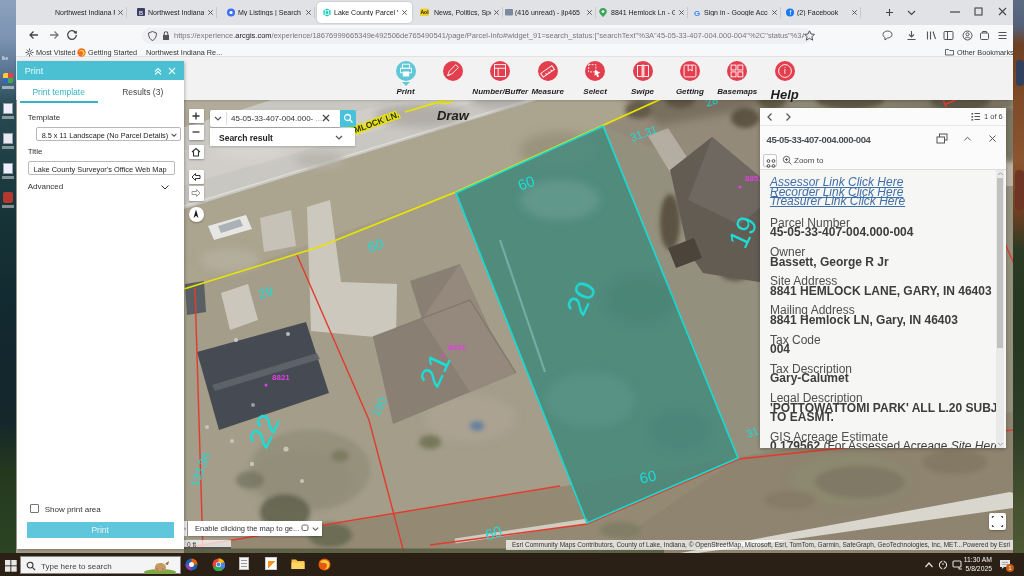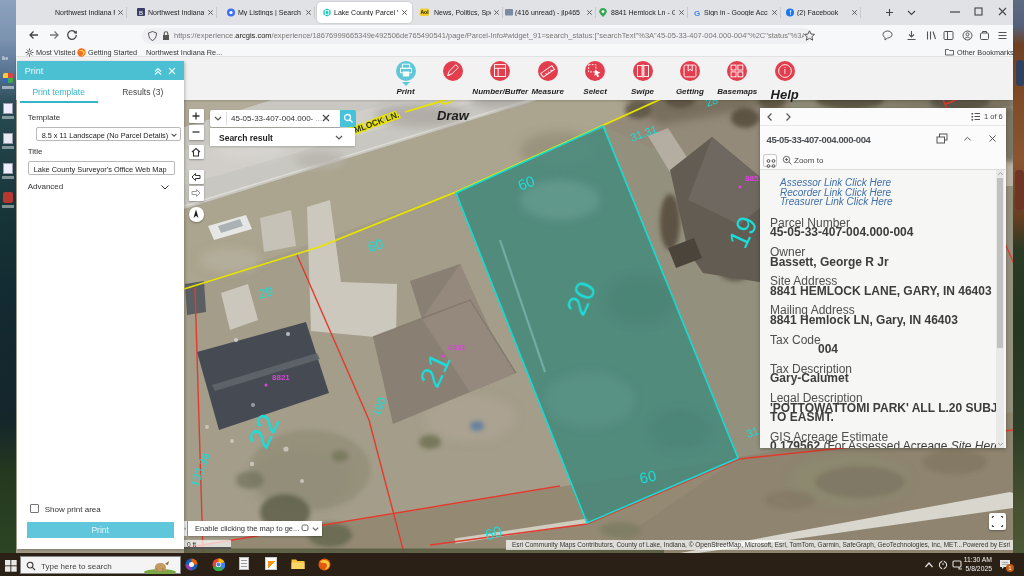--- a/index.html
+++ b/index.html
@@ -587,21 +587,21 @@
     <svg class="abs" style="left:22px;top:47px;" width="11" height="11" viewBox="0 0 11 11">
         <circle cx="4.5" cy="4.5" r="3.2" fill="none" stroke="#666" stroke-width="1"></circle>
         <line x1="3" y1="4.5" x2="6" y2="4.5" stroke="#666" stroke-width="1"></line>
         <line x1="4.5" y1="3" x2="4.5" y2="6" stroke="#666" stroke-width="1"></line>
         <line x1="7" y1="7" x2="9.5" y2="9.5" stroke="#666" stroke-width="1"></line>
       </svg>
     <div class="abs" style="left:34px;top:48.5px;font-size:8px;color:#4a4a4a;">Zoom to</div>
     <div class="abs" style="left:0;top:61px;width:100%;height:1px;background:#ddd;"></div>
 
     <div class="abs" style="left:0;top:62px;width:246px;height:278px;background:#f6f6f5;overflow:hidden;">
-      <div style="position:absolute;left:20px;top:8px;font-size:10px;line-height:9.7px;color:#3f6fa8;font-style:italic;">
+      <div style="position:absolute;left:10px;top:8px;font-size:12px;line-height:9.7px;color:#3f6fa8;font-style:italic;text-decoration:underline;">
         Assessor Link Click Here<br>Recorder Link Click Here<br>Treasurer Link Click Here
       </div>
       <div id="fields" style="position:absolute;left:10px;top:49px;font-size:12px;color:#4f4f4f;line-height:9.6px;">
           <div style="margin-bottom:10px;">
             <div>Parcel Number</div>
             <div style="font-weight:bold;color:#3d3d3d;">45-05-33-407-004.000-004</div>
           </div>
           <div style="margin-bottom:10px;">
             <div>Owner</div>
             <div style="font-weight:bold;color:#3d3d3d;">Bassett, George R Jr</div>
@@ -609,21 +609,21 @@
           <div style="margin-bottom:10px;">
             <div>Site Address</div>
             <div style="font-weight:bold;color:#3d3d3d;">8841 HEMLOCK LANE, GARY, IN 46403</div>
           </div>
           <div style="margin-bottom:10px;">
             <div>Mailing Address</div>
             <div style="font-weight:bold;color:#3d3d3d;">8841 Hemlock LN, Gary, IN 46403</div>
           </div>
           <div style="margin-bottom:10px;">
             <div>Tax Code</div>
-            <div style="font-weight:bold;color:#3d3d3d;margin-left:48px;">004</div>
+            <div style="font-weight:bold;color:#3d3d3d;">004</div>
           </div>
           <div style="margin-bottom:10px;">
             <div>Tax Description</div>
             <div style="font-weight:bold;color:#3d3d3d;">Gary-Calumet</div>
           </div>
           <div style="margin-bottom:10px;">
             <div>Legal Description</div>
             <div style="font-weight:bold;color:#3d3d3d;">'POTTOWATTOMI PARK' ALL L.20 SUBJ. TO EASMT.</div>
           </div>
           <div style="margin-bottom:10px;">

